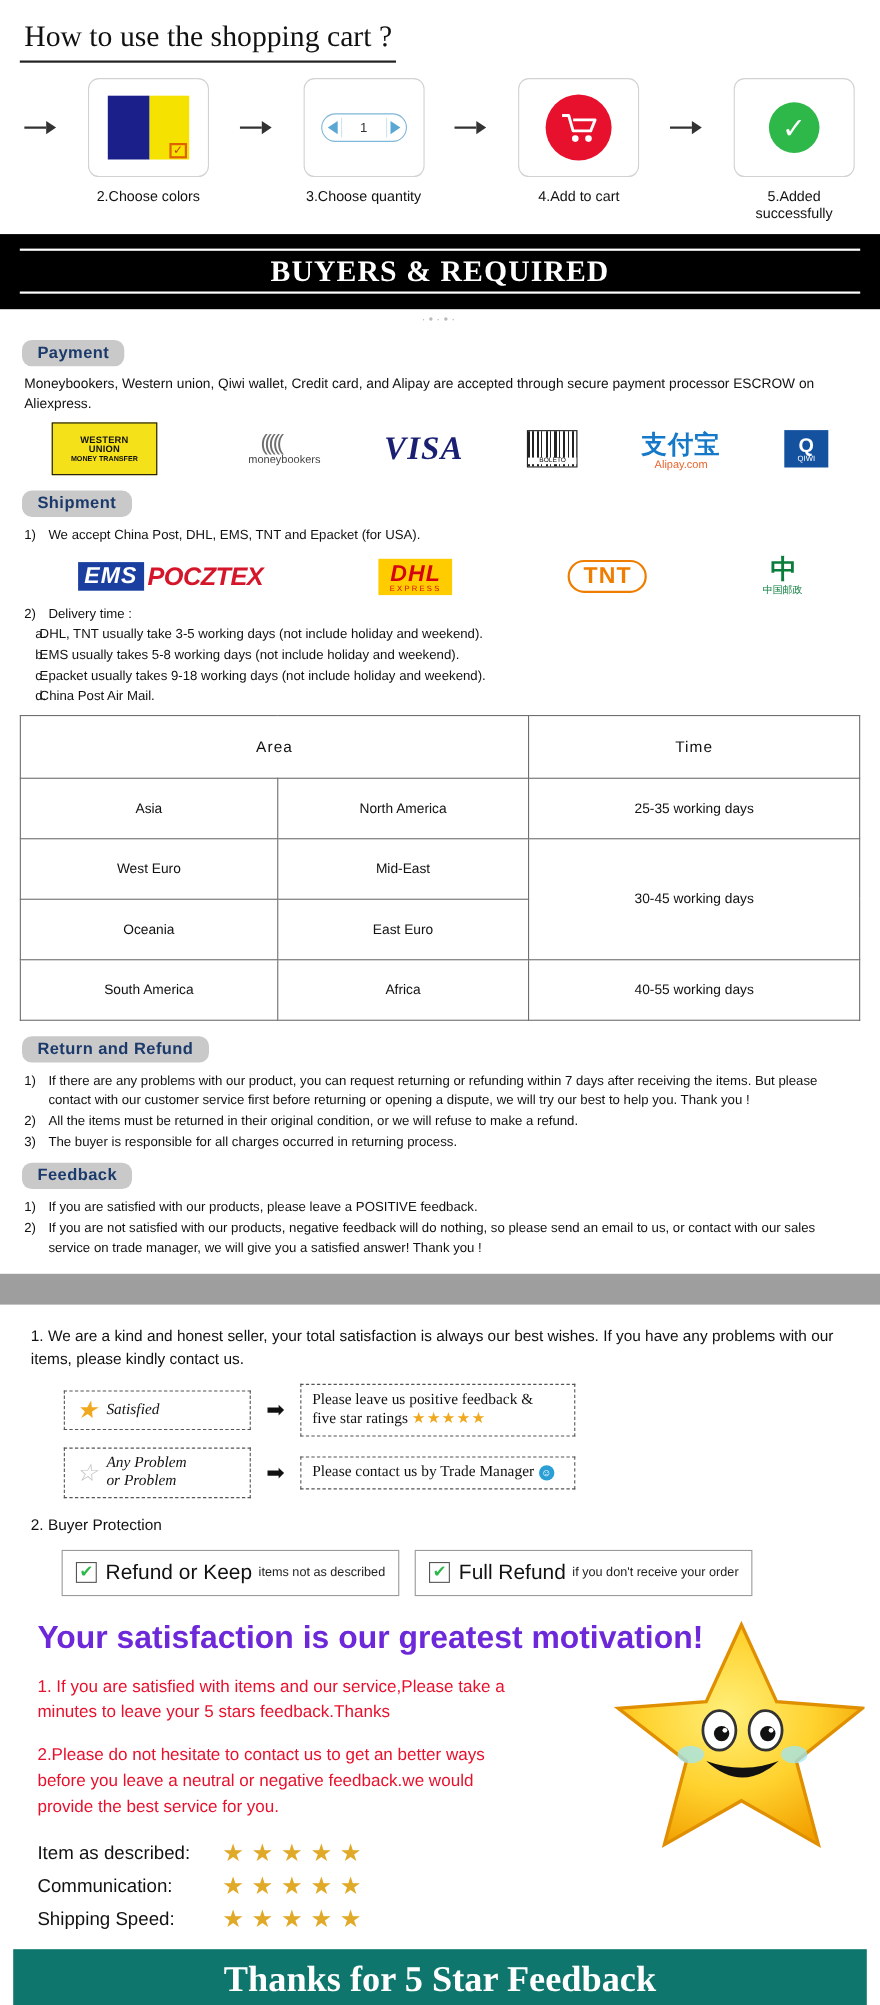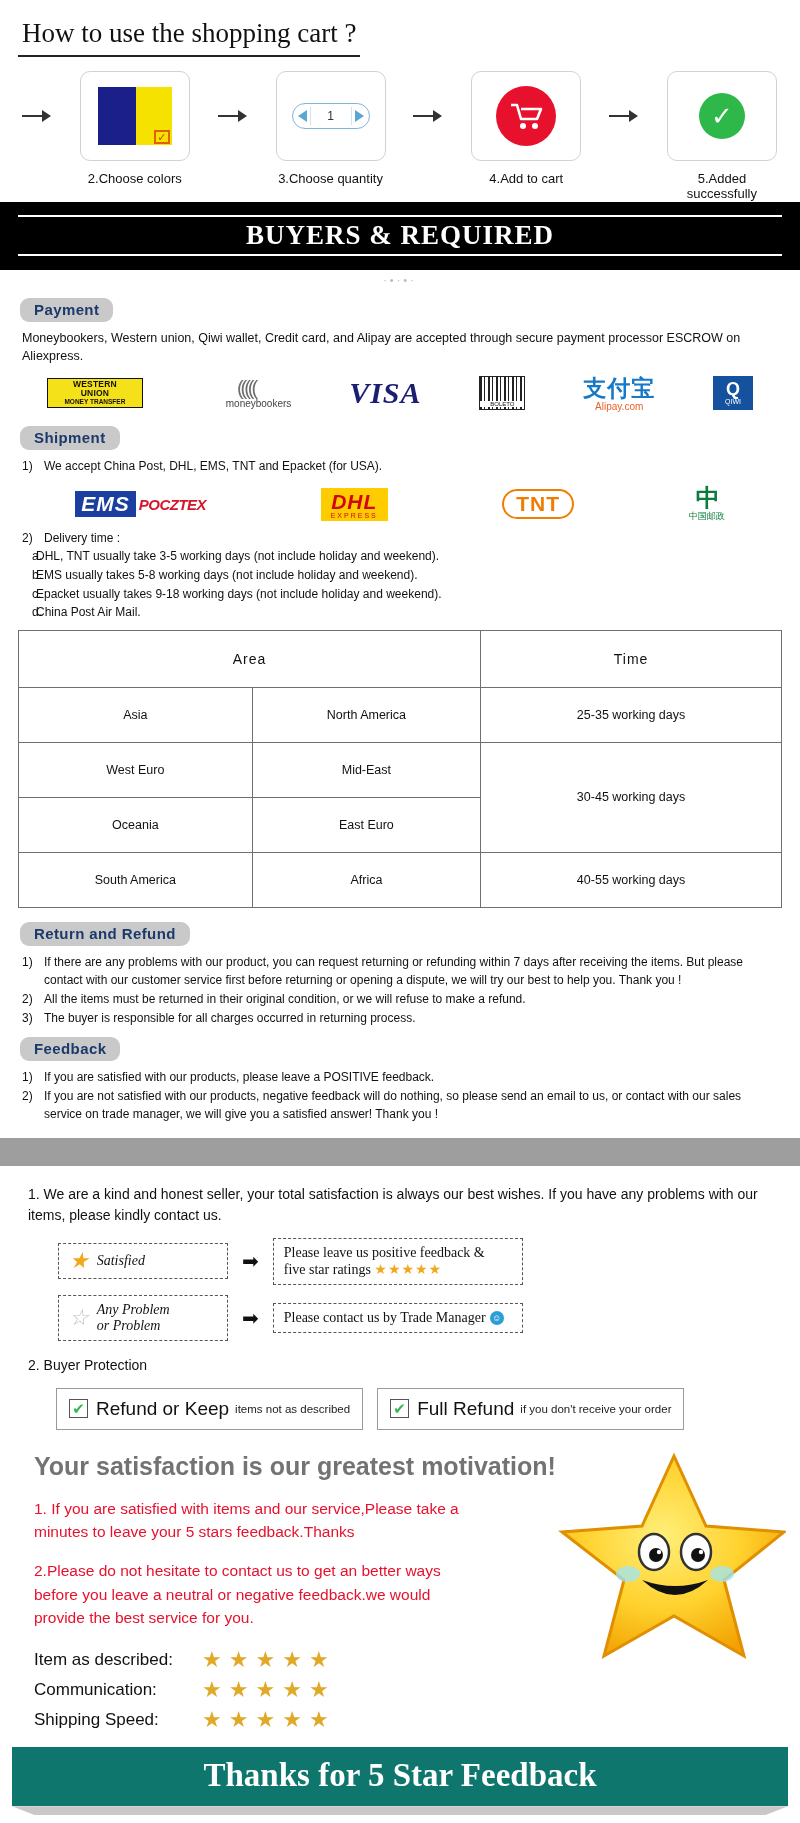--- a/index.html
+++ b/index.html
@@ -92,21 +92,21 @@
   .cart-circle svg { display: block; }
 
   
   .ok-circle {
     width: 46px; height: 46px; border-radius: 50%; background: #2eb84a;
     display: flex; align-items: center; justify-content: center;
     color: #fff; font-size: 26px; line-height: 1;
   }
 
   
-  .banner-wrap { margin-top: 1px; padding: 0 0; }
+  .banner-wrap { margin-top: 12px; padding: 0 0; }
   .banner {
     background: #000; color: #fff; text-align: center;
     font-family: "Liberation Serif", serif;
     font-size: 27px; font-weight: bold; letter-spacing: 1px;
     padding: 6px 0 7px 0;
     position: relative;
     border-top: 7px solid #000;
     border-bottom: 7px solid #000;
   }
   .banner .inner { border-top: 2px solid #fff; border-bottom: 2px solid #fff; padding: 3px 0; margin: 0 18px; }
@@ -123,21 +123,21 @@
     padding: 3px 14px 4px 14px;
     border-radius: 9px;
     margin: 10px 0 7px 2px;
     letter-spacing: .4px;
   }
   .para { font-size: 12.5px; line-height: 1.45; color: #111; margin: 0 0 4px 4px; }
 
   .logo-row { display: flex; align-items: center; justify-content: space-around; margin: 8px 0 4px 0; }
 
   .we-logo {
-    width: 96px; height: 30px; background: #f4e119; border: 1px solid #111;
+    width: 96px; height: 48px; background: #f4e119; border: 1px solid #111;
     display: flex; flex-direction: column; align-items: center; justify-content: center; line-height: 1;
   }
   .we-logo .t1 { font-size: 8.5px; font-weight: bold; color: #111; letter-spacing: .2px; }
   .we-logo .t2 { font-size: 6.5px; font-weight: bold; color: #111; margin-top: 2px; }
 
   .mb-logo { text-align: center; }
   .mb-logo .arcs { font-size: 20px; color: #6f6f6f; letter-spacing: -3px; }
   .mb-logo .txt { font-size: 10px; color: #444; margin-top: -2px; margin-left: 25px; }
 
   .visa-logo {
@@ -161,21 +161,21 @@
   .qiwi .q { font-size: 18px; font-weight: bold; line-height: 1; }
   .qiwi .n { font-size: 7px; }
 
   .ship-row { display: flex; align-items: center; justify-content: space-around; margin: 10px 0 6px 0; }
   .ems-logo { display: flex; align-items: center; }
   .ems-logo .ems {
     background: #1b3fa0; color: #fff; font-weight: bold; font-style: italic; font-size: 21px;
     padding: 1px 6px; letter-spacing: 1px;
   }
   .ems-logo .pocztex {
-    color: #d4152a; font-weight: bold; font-style: italic; font-size: 15px; margin-left: 3px; letter-spacing: -.5px;
+    color: #d4152a; font-weight: bold; font-style: italic; font-size: 23px; margin-left: 3px; letter-spacing: -.5px;
   }
   .dhl-logo {
     background: #ffcc00; padding: 3px 10px 2px 10px; text-align: center;
   }
   .dhl-logo .d { color: #d40511; font-weight: bold; font-style: italic; font-size: 21px; letter-spacing: 1px; line-height: 1; }
   .dhl-logo .e { color: #d40511; font-size: 7px; letter-spacing: 2px; }
   .tnt-logo {
     border: 2px solid #ef7d00; color: #ef7d00; font-weight: bold; font-size: 21px;
     border-radius: 16px; padding: 1px 12px; letter-spacing: 1px;
   }
@@ -226,21 +226,21 @@
   }
   .protect-box .sub { font-size: 11.5px; margin-left: 6px; color: #222; }
   .chk {
     width: 19px; height: 19px; border: 1px solid #555; color: #2eb84a;
     font-size: 15px; line-height: 17px; text-align: center; margin-right: 8px; background: #fff;
   }
 
   
   .motiv { padding: 22px 28px 0 34px; position: relative; }
   .motiv h2 {
-    color: #737373; font-size: 25px; margin: 0 0 16px 0; font-weight: bold;
+    color: #6d28d9; font-size: 29px; margin: 0 0 16px 0; font-weight: bold;
   }
   .motiv p { color: #e8112d; font-size: 15.5px; line-height: 1.5; margin: 0 0 16px 0; max-width: 430px; }
   .ratings { margin-top: 18px; }
   .rating-row { display: flex; align-items: center; font-size: 17px; margin-bottom: 4px; }
   .rating-row .lbl { width: 168px; color: #111; }
   .rating-row .strs { color: #e0a928; font-size: 22px; letter-spacing: 7px; }
 
   .star-mascot {
     position: absolute; right: 14px; top: 18px; width: 230px; height: 215px;
   }

